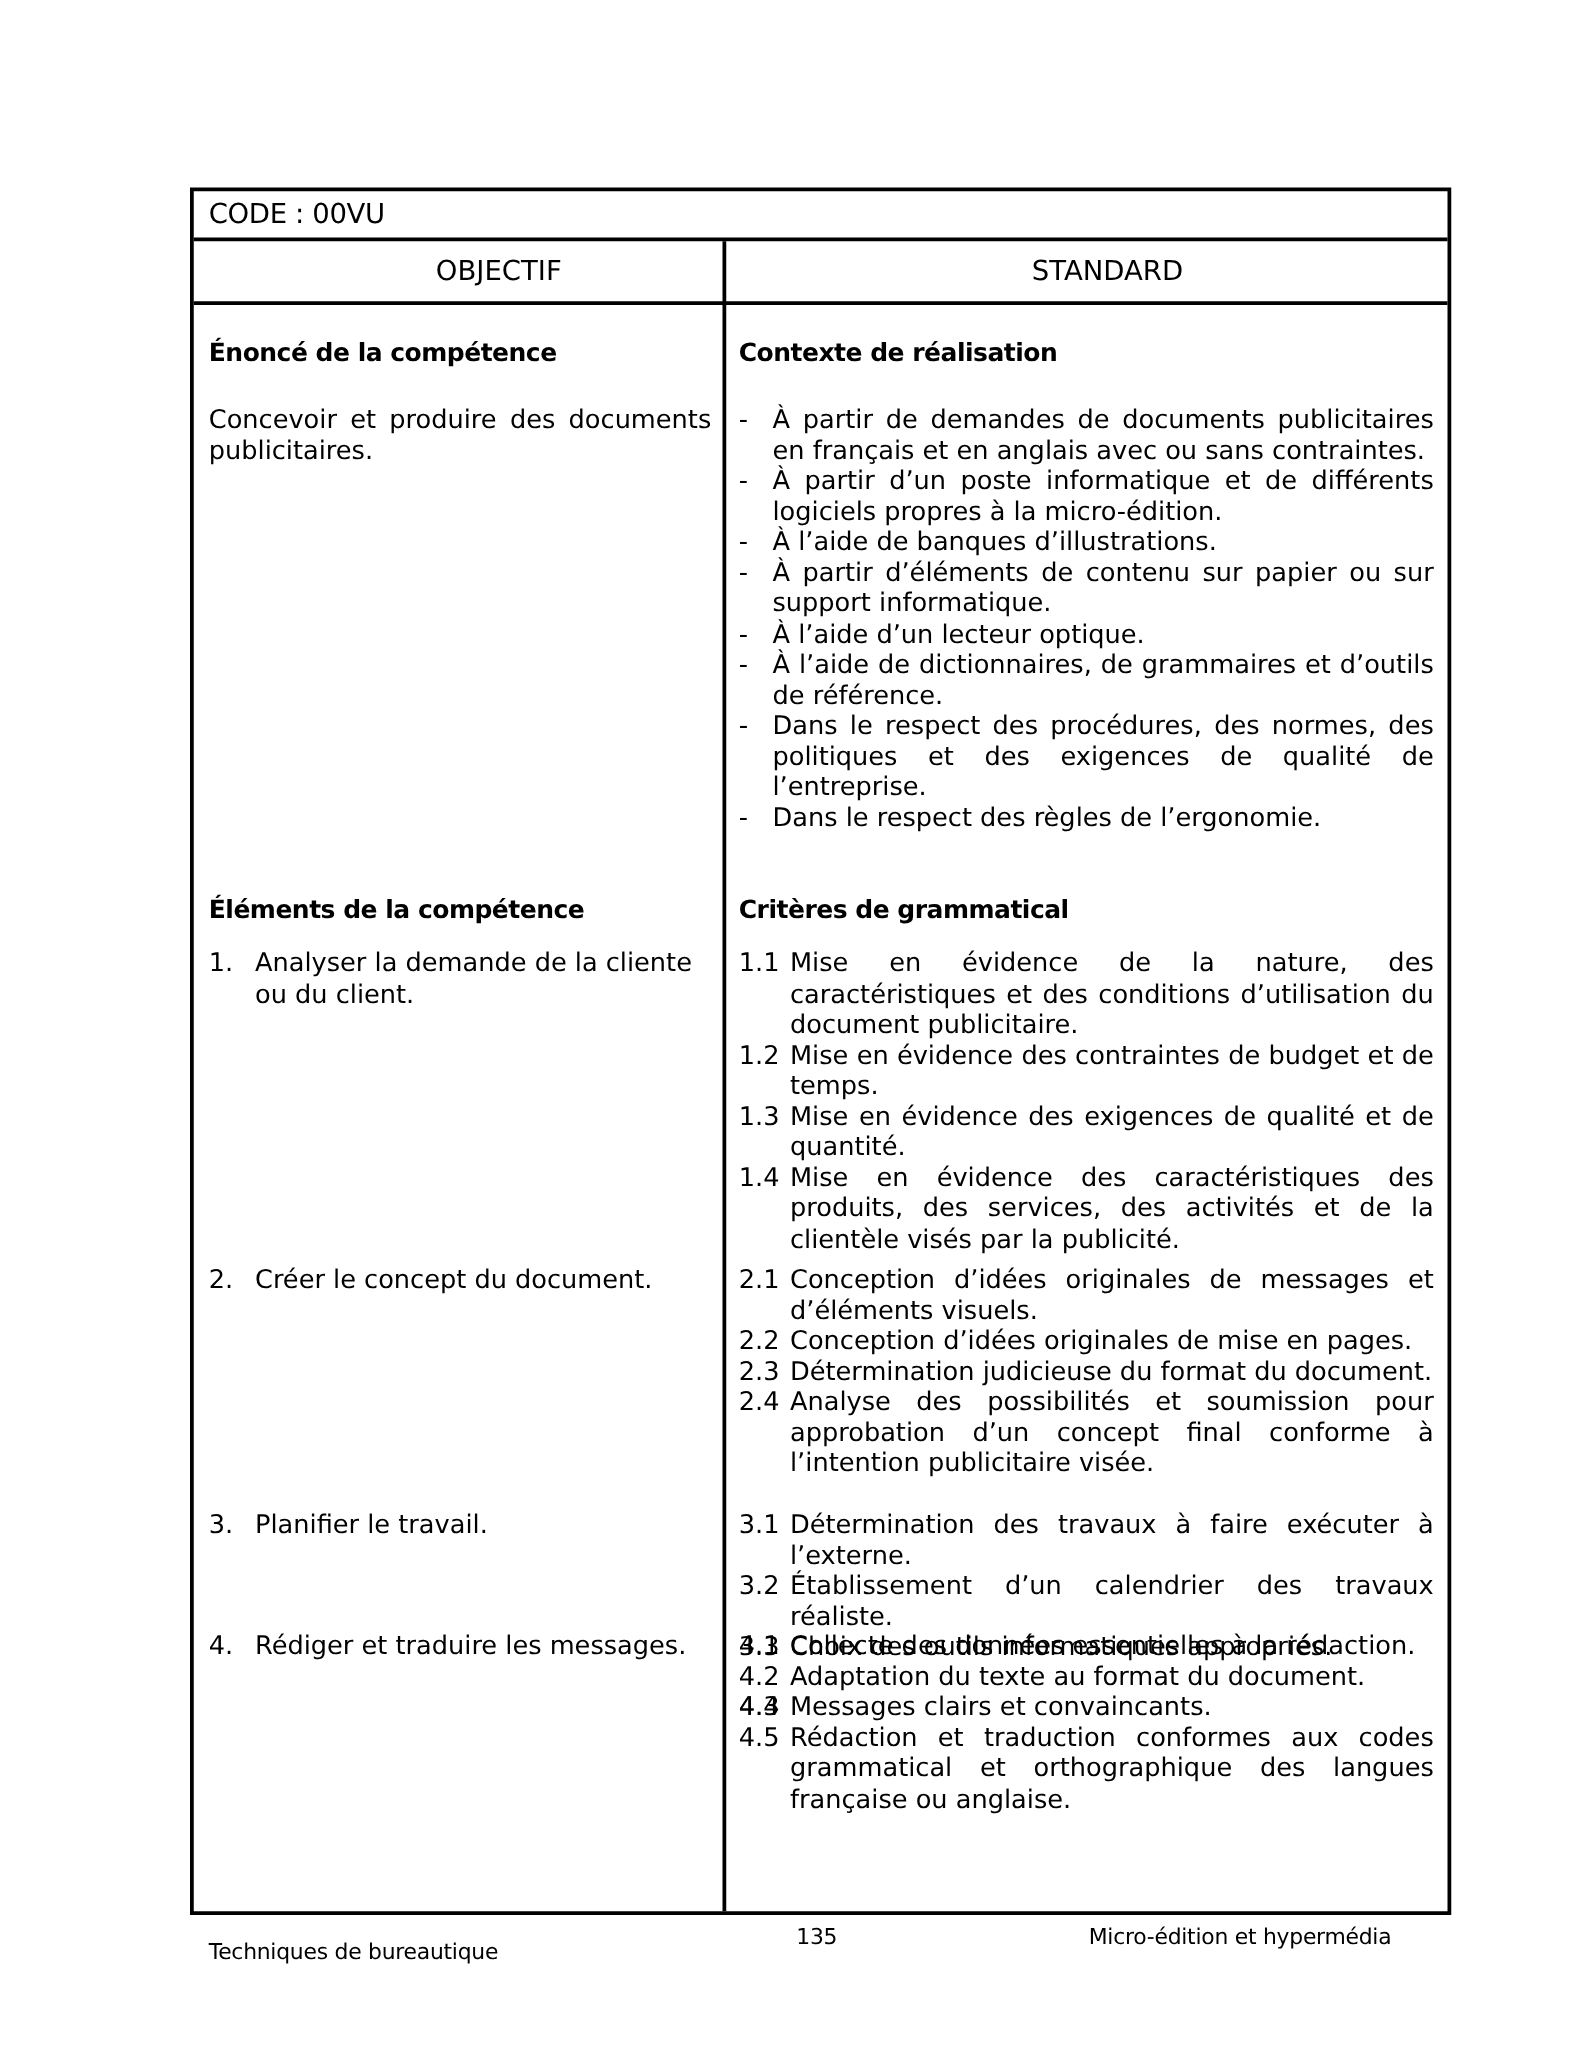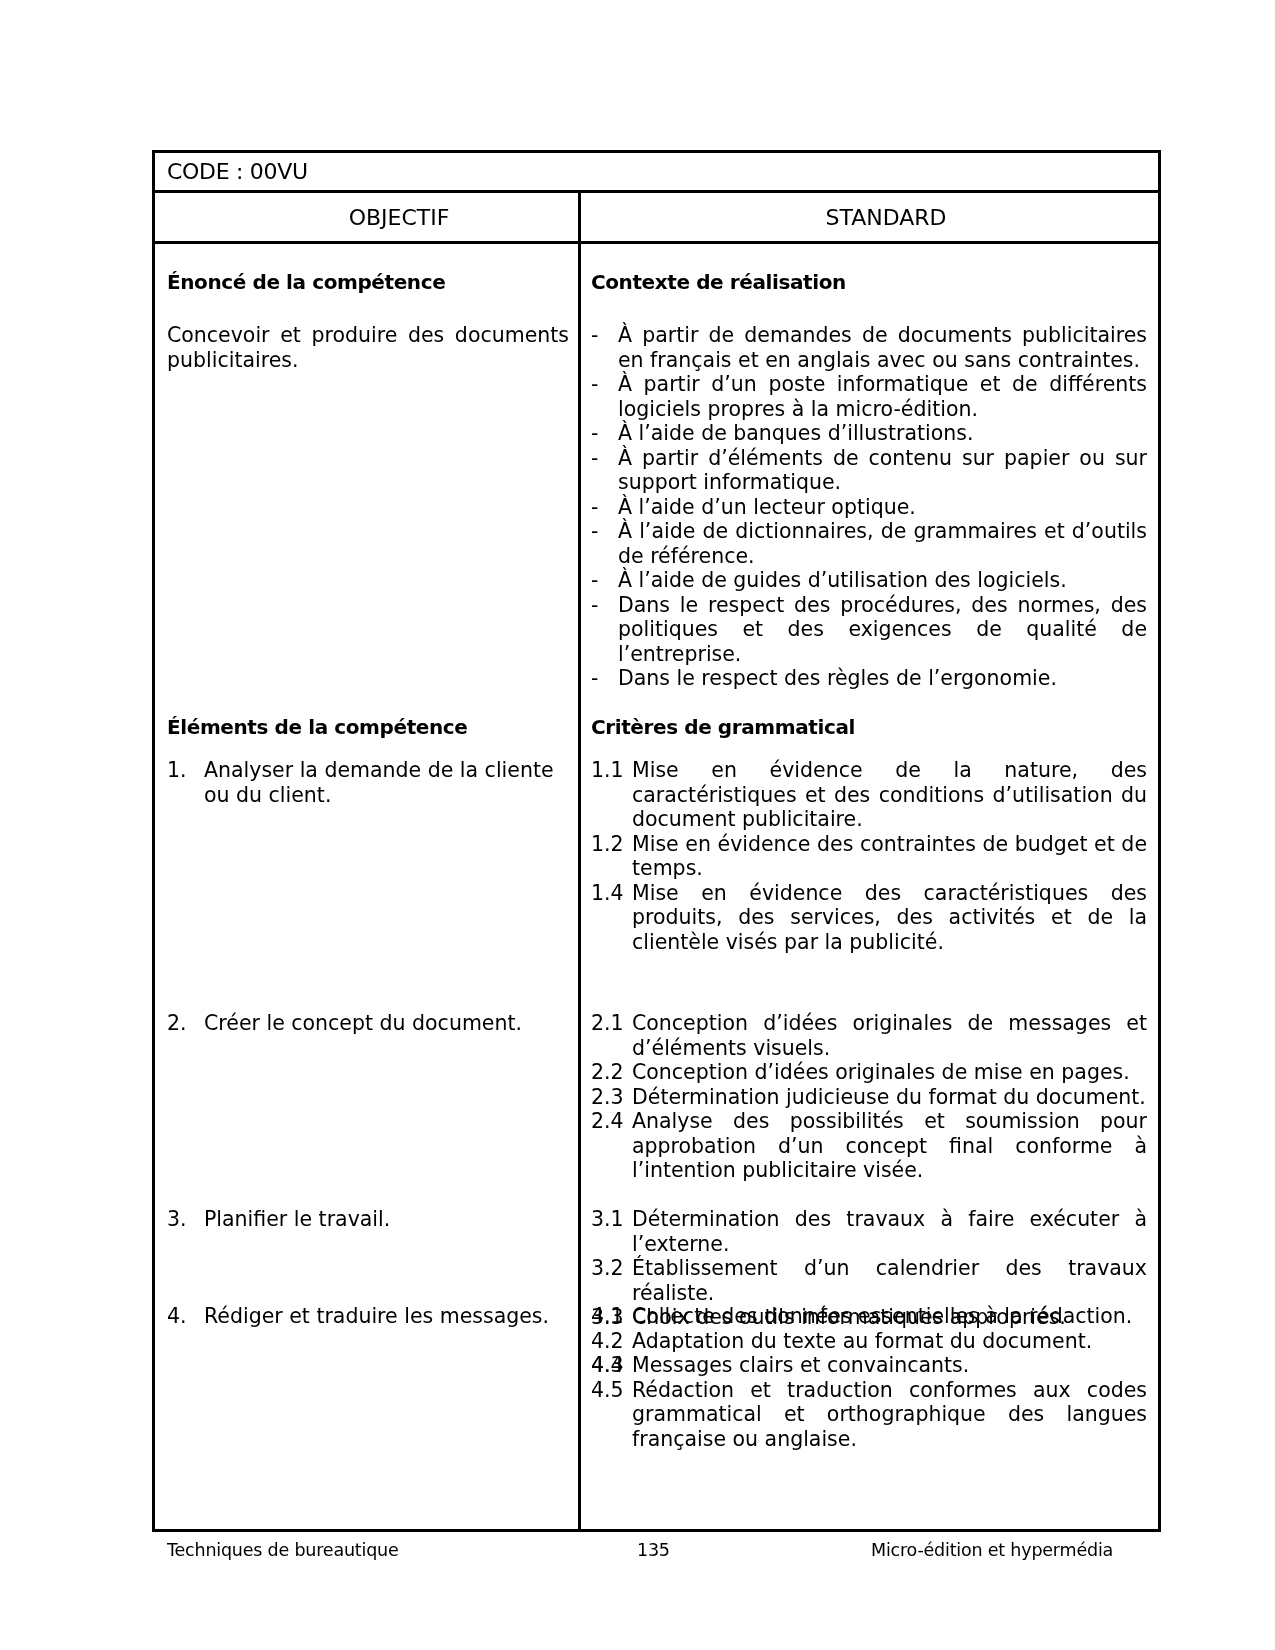--- a/index.html
+++ b/index.html
@@ -37,21 +37,21 @@
   .bullet-list, .crit-list, .elem-list { margin: 0; padding: 0; list-style: none; }
   .bullet-list li { position: relative; padding-left: 27px; text-align: justify; }
   .bullet-list li .mk { position: absolute; left: 0; top: 0; }
   .crit-list li { position: relative; padding-left: 41px; text-align: justify; }
   .crit-list li .mk { position: absolute; left: 0; top: 0; }
   .elem-item { position: absolute; left: 151px; width: 402px; }
   .elem-item .mk { position: absolute; left: 0; top: 0; }
   .elem-item .lbl { display: block; padding-left: 37px; }
 
   .footer { position: absolute; top: 1540px; font-size: 17.5px; letter-spacing: -0.2px; }
-  .foot-left { left: 151px; }
+  .foot-left { left: 151px; margin-top: 12px; }
   .foot-center { left: 621px; }
   .foot-right { left: 855px; }
 </style>
 </head>
 <body>
 
 <div class="page">
 
   <div class="tbl">
     <div class="code-row">
@@ -71,21 +71,21 @@
   <div class="txt left-col justify" style="top:323px;">Concevoir et produire des documents publicitaires.</div>
 
   <div class="txt bold right-col" style="top:270px;">Contexte de réalisation</div>
   <ul class="txt right-col bullet-list" style="top:323px;" id="contexte-list">
       <li><span class="mk">-</span><span>À partir de demandes de documents publicitaires en français et en anglais avec ou sans contraintes.</span></li>
       <li><span class="mk">-</span><span>À partir d’un poste informatique et de différents logiciels propres à la micro-édition.</span></li>
       <li><span class="mk">-</span><span>À l’aide de banques d’illustrations.</span></li>
       <li><span class="mk">-</span><span>À partir d’éléments de contenu sur papier ou sur support informatique.</span></li>
       <li><span class="mk">-</span><span>À l’aide d’un lecteur optique.</span></li>
       <li><span class="mk">-</span><span>À l’aide de dictionnaires, de grammaires et d’outils de référence.</span></li>
-      <li><span class="mk">-</span><span>À l’aide de guides d’utilisation des logiciels.</span></li>
+      <li><span class="mk">-</span></li>
       <li><span class="mk">-</span><span>Dans le respect des procédures, des normes, des politiques et des exigences de qualité de l’entreprise.</span></li>
       <li><span class="mk">-</span><span>Dans le respect des règles de l’ergonomie.</span></li>
     </ul>
 
   <div class="txt bold left-col" style="top:715px;">Éléments de la compétence</div>
 
   <div class="txt elem-item" style="top:758px;">
     <span class="mk">1.</span>
     <span class="lbl">Analyser la demande de la cliente ou du client.</span>
   </div>
@@ -99,20 +99,21 @@
   </div>
   <div class="txt elem-item" style="top:1304px;">
     <span class="mk">4.</span>
     <span class="lbl">Rédiger et traduire les messages.</span>
   </div>
 
   <div class="txt bold right-col" style="top:715px;">Critères de grammatical</div>
   <ul class="txt right-col crit-list" style="top:758px;">
       <li><span class="mk">1.1</span><span>Mise en évidence de la nature, des caractéristiques et des conditions d’utilisation du document publicitaire.</span></li>
       <li><span class="mk">1.2</span><span>Mise en évidence des contraintes de budget et de temps.</span></li>
+      <li><span class="mk">1.3</span><span>Mise en évidence des exigences de qualité et de quantité.</span></li>
       <li><span class="mk">1.4</span><span>Mise en évidence des caractéristiques des produits, des services, des activités et de la clientèle visés par la publicité.</span></li>
     </ul>
   <ul class="txt right-col crit-list" style="top:1011px;">
       <li><span class="mk">2.1</span><span>Conception d’idées originales de messages et d’élé­ments visuels.</span></li>
       <li><span class="mk">2.2</span><span>Conception d’idées originales de mise en pages.</span></li>
       <li><span class="mk">2.3</span><span>Détermination judicieuse du format du document.</span></li>
       <li><span class="mk">2.4</span><span>Analyse des possibilités et soumission pour approbation d’un concept final conforme à l’intention publicitaire visée.</span></li>
     </ul>
   <ul class="txt right-col crit-list" style="top:1207px;">
       <li><span class="mk">3.1</span><span>Détermination des travaux à faire exécuter à l’externe.</span></li>

